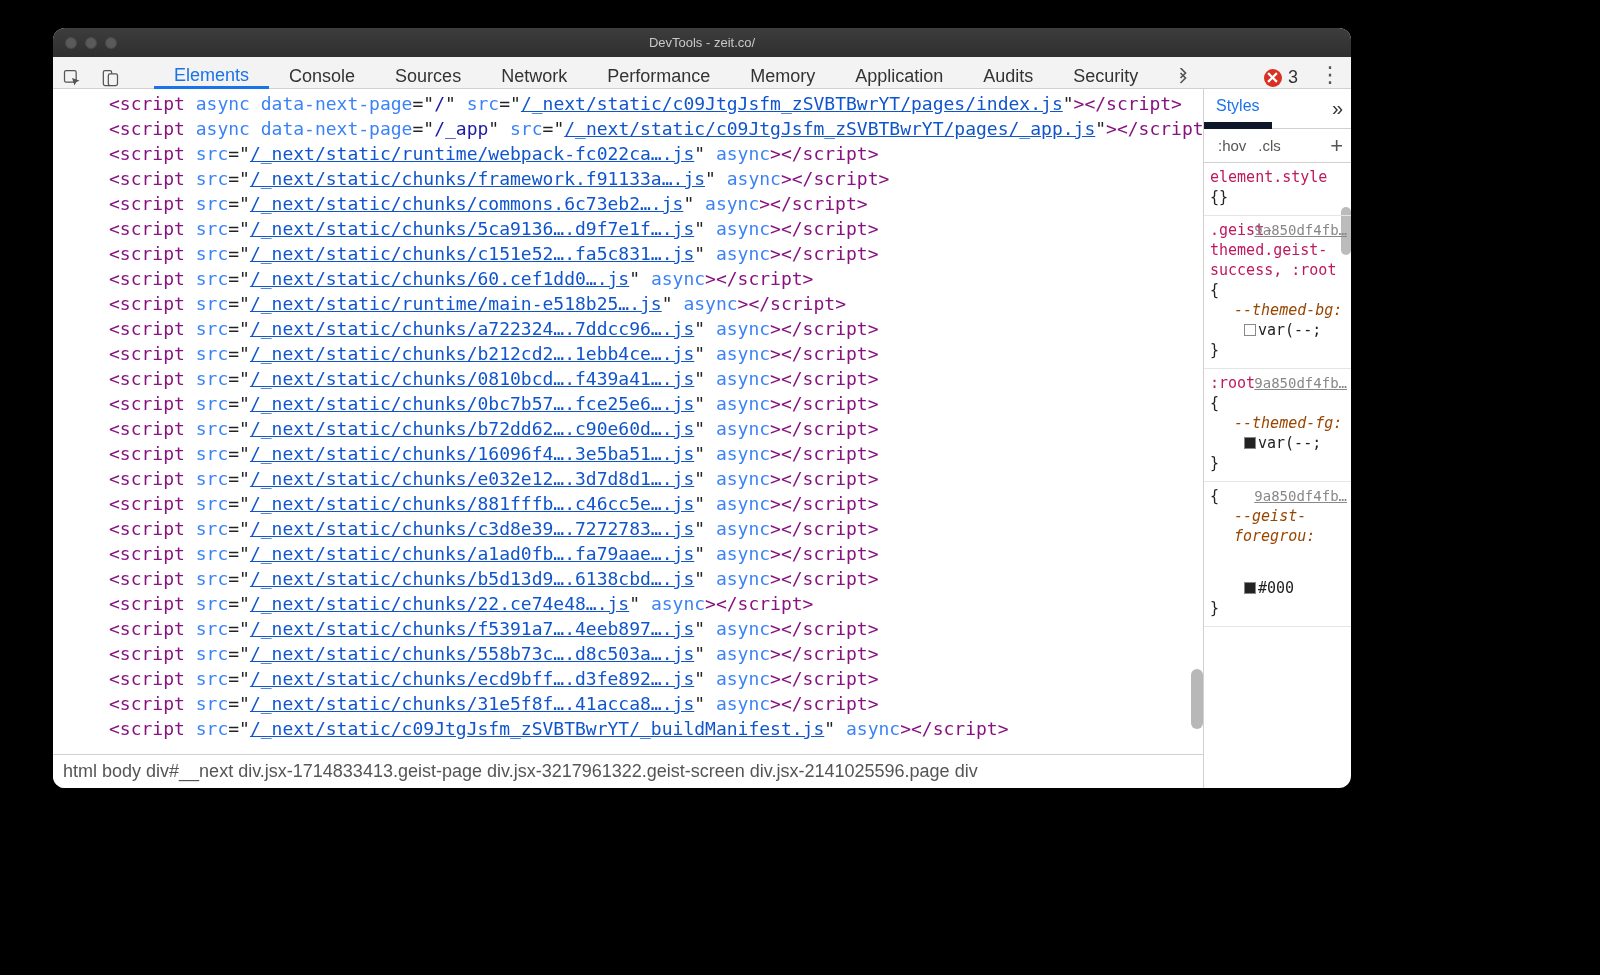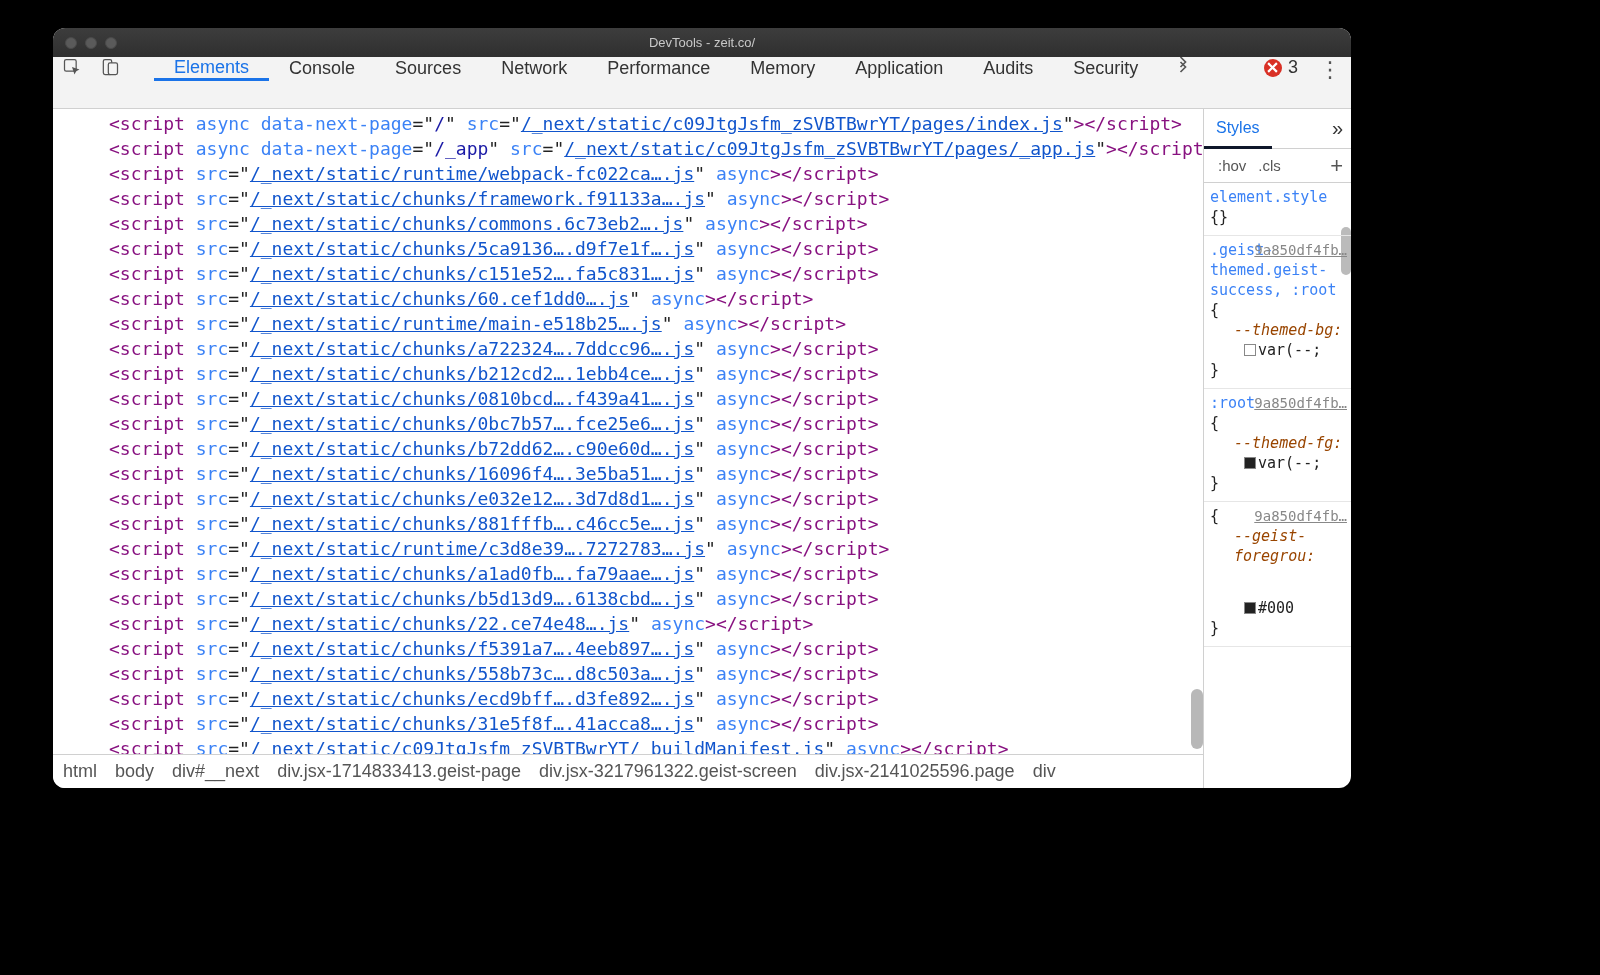--- a/index.html
+++ b/index.html
@@ -24,25 +24,25 @@
     position: relative;
     flex-shrink: 0;
   }
   .traffic { display: flex; gap: 8px; margin-left: 12px; }
   .tl { width: 12px; height: 12px; border-radius: 50%; }
   .tl.r { background:#5a5a5a; border:1px solid #4a4a4a;}
   .tl.y { background:#5a5a5a; border:1px solid #4a4a4a;}
   .tl.g { background:#5a5a5a; border:1px solid #4a4a4a;}
   .titletext { position:absolute; left:0; right:0; text-align:center; color:#c8c8c8; font-size:13px; font-weight:400; pointer-events:none;}
   .tabbar {
-    height: 52px;
+    height: 32px;
     background: #f3f3f3;
     border-bottom: 1px solid #d0d0d0;
     display: flex;
-    align-items: flex-start;
+    align-items: flex-end;
     flex-shrink: 0;
     font-size: 18px;
     color:#333;
   }
   .tabbar .iconbtn { width: 38px; display:flex; align-items:center; justify-content:center; cursor:pointer;}
   .tabbar .iconbtn svg { width:20px; height:20px; stroke:#555; fill:none; stroke-width:1.5;}
   .tabbar .sep { width:1px; background:#d0d0d0; margin:5px 4px;}
   .tabbar .tabs { display:flex; align-items:center; gap:0; margin-left:16px;}
   .tabs .tab { padding: 0 20px; height:100%; display:flex; align-items:center; cursor:pointer;}
   .tabs .tab.active { color:#1a73e8; border-bottom:3px solid #1a73e8; margin-bottom:-1px; font-weight:500;}
@@ -72,49 +72,49 @@
   .str  { color:#1a1aa6; }
   .link { color:#1155cc; text-decoration: underline; cursor:pointer;}
   .q { color:#222; }
 
   .crumbs {
     height: 34px;
     border-top:1px solid #d0d0d0;
     background:#fff;
     display:flex;
     align-items:center;
-    gap:18px;
+    gap:5px;
     padding: 0 10px;
     font-size: 18px;
     color:#555;
     flex-shrink:0;
   }
   .crumbs .c { cursor:pointer; white-space:nowrap;}
 
   .side {
     width: 148px;
     border-left:1px solid #d0d0d0;
     display:flex;
     flex-direction:column;
     font-size:16px;
     color:#333;
     overflow:hidden;
     flex-shrink:0;
   }
   .side-tabs { height:40px; border-bottom:1px solid #d0d0d0; display:flex; align-items:stretch;}
   .side-tabs .stab { padding:0 12px; display:flex; align-items:center; cursor:pointer;}
-  .side-tabs .stab.active { color:#1a73e8; border-bottom:3px solid #0f172a; margin-bottom:-1px; font-weight:500;}
+  .side-tabs .stab.active { color:#1a73e8; border-bottom:7px solid #0f172a; margin-bottom:-1px; font-weight:500;}
   .side-tabs .expand { flex:1; display:flex; align-items:center; justify-content:flex-end; padding-right:8px; cursor:pointer; font-size:20px;}
   .side-controls { height:34px; border-bottom:1px solid #d0d0d0; display:flex; align-items:center; padding:0 8px; font-size:15px; color:#555;}
   .side-controls .c { cursor:pointer; padding:2px 6px;}
   .side-controls .plus { font-size:22px; margin-left:auto; cursor:pointer;}
   .rules { flex:1; overflow:auto; font-family: Menlo, Consolas, monospace; font-size:15px; line-height:20px;}
   .rule { border-bottom:1px solid #e6e6e6; padding:4px 6px 8px 6px; position:relative;}
   .rule .src { position:absolute; right:4px; top:4px; color:#888; font-size:14px; text-decoration:underline; cursor:pointer;}
-  .sel { color:#3b82f6;}
+  .sel { color:#be185d;}
   .prop { color:#994500; padding-left:24px; display:block;font-style:italic;}
   .val { color:#222;}
   .swatch { display:inline-block; width:12px; height:12px; border:1px solid #888; vertical-align:-1px; margin-right:2px;}
   .swatch.white{background:#fff;}
   .swatch.black{background:#222;}
   .brace{color:#222;}
   .rules-scroll { position:absolute; right:0; top:44px; width:10px; height:48px; background:#bbb; border-radius:5px;}
 </style>
 </head>
 <body>
@@ -189,21 +189,21 @@
             <div class="line"><span class="tag">&lt;script</span> <span class="attr">src</span><span class="q">=</span><span class="q">"</span><span class="link">/_next/static/chunks/60.cef1dd0….js</span><span class="q">"</span> <span class="attr">async</span><span class="tag">&gt;&lt;/script&gt;</span></div>
             <div class="line"><span class="tag">&lt;script</span> <span class="attr">src</span><span class="q">=</span><span class="q">"</span><span class="link">/_next/static/runtime/main-e518b25….js</span><span class="q">"</span> <span class="attr">async</span><span class="tag">&gt;&lt;/script&gt;</span></div>
             <div class="line"><span class="tag">&lt;script</span> <span class="attr">src</span><span class="q">=</span><span class="q">"</span><span class="link">/_next/static/chunks/a722324….7ddcc96….js</span><span class="q">"</span> <span class="attr">async</span><span class="tag">&gt;&lt;/script&gt;</span></div>
             <div class="line"><span class="tag">&lt;script</span> <span class="attr">src</span><span class="q">=</span><span class="q">"</span><span class="link">/_next/static/chunks/b212cd2….1ebb4ce….js</span><span class="q">"</span> <span class="attr">async</span><span class="tag">&gt;&lt;/script&gt;</span></div>
             <div class="line"><span class="tag">&lt;script</span> <span class="attr">src</span><span class="q">=</span><span class="q">"</span><span class="link">/_next/static/chunks/0810bcd….f439a41….js</span><span class="q">"</span> <span class="attr">async</span><span class="tag">&gt;&lt;/script&gt;</span></div>
             <div class="line"><span class="tag">&lt;script</span> <span class="attr">src</span><span class="q">=</span><span class="q">"</span><span class="link">/_next/static/chunks/0bc7b57….fce25e6….js</span><span class="q">"</span> <span class="attr">async</span><span class="tag">&gt;&lt;/script&gt;</span></div>
             <div class="line"><span class="tag">&lt;script</span> <span class="attr">src</span><span class="q">=</span><span class="q">"</span><span class="link">/_next/static/chunks/b72dd62….c90e60d….js</span><span class="q">"</span> <span class="attr">async</span><span class="tag">&gt;&lt;/script&gt;</span></div>
             <div class="line"><span class="tag">&lt;script</span> <span class="attr">src</span><span class="q">=</span><span class="q">"</span><span class="link">/_next/static/chunks/16096f4….3e5ba51….js</span><span class="q">"</span> <span class="attr">async</span><span class="tag">&gt;&lt;/script&gt;</span></div>
             <div class="line"><span class="tag">&lt;script</span> <span class="attr">src</span><span class="q">=</span><span class="q">"</span><span class="link">/_next/static/chunks/e032e12….3d7d8d1….js</span><span class="q">"</span> <span class="attr">async</span><span class="tag">&gt;&lt;/script&gt;</span></div>
             <div class="line"><span class="tag">&lt;script</span> <span class="attr">src</span><span class="q">=</span><span class="q">"</span><span class="link">/_next/static/chunks/881fffb….c46cc5e….js</span><span class="q">"</span> <span class="attr">async</span><span class="tag">&gt;&lt;/script&gt;</span></div>
-            <div class="line"><span class="tag">&lt;script</span> <span class="attr">src</span><span class="q">=</span><span class="q">"</span><span class="link">/_next/static/runtime/c3d8e39….7272783….js</span><span class="q">"</span> <span class="attr">async</span><span class="tag">&gt;&lt;/script&gt;</span></div>
+            <div class="line"><span class="tag">&lt;script</span> <span class="attr">src</span><span class="q">=</span><span class="q">"</span><span class="link">/_next/static/chunks/c3d8e39….7272783….js</span><span class="q">"</span> <span class="attr">async</span><span class="tag">&gt;&lt;/script&gt;</span></div>
             <div class="line"><span class="tag">&lt;script</span> <span class="attr">src</span><span class="q">=</span><span class="q">"</span><span class="link">/_next/static/chunks/a1ad0fb….fa79aae….js</span><span class="q">"</span> <span class="attr">async</span><span class="tag">&gt;&lt;/script&gt;</span></div>
             <div class="line"><span class="tag">&lt;script</span> <span class="attr">src</span><span class="q">=</span><span class="q">"</span><span class="link">/_next/static/chunks/b5d13d9….6138cbd….js</span><span class="q">"</span> <span class="attr">async</span><span class="tag">&gt;&lt;/script&gt;</span></div>
             <div class="line"><span class="tag">&lt;script</span> <span class="attr">src</span><span class="q">=</span><span class="q">"</span><span class="link">/_next/static/chunks/22.ce74e48….js</span><span class="q">"</span> <span class="attr">async</span><span class="tag">&gt;&lt;/script&gt;</span></div>
             <div class="line"><span class="tag">&lt;script</span> <span class="attr">src</span><span class="q">=</span><span class="q">"</span><span class="link">/_next/static/chunks/f5391a7….4eeb897….js</span><span class="q">"</span> <span class="attr">async</span><span class="tag">&gt;&lt;/script&gt;</span></div>
             <div class="line"><span class="tag">&lt;script</span> <span class="attr">src</span><span class="q">=</span><span class="q">"</span><span class="link">/_next/static/chunks/558b73c….d8c503a….js</span><span class="q">"</span> <span class="attr">async</span><span class="tag">&gt;&lt;/script&gt;</span></div>
             <div class="line"><span class="tag">&lt;script</span> <span class="attr">src</span><span class="q">=</span><span class="q">"</span><span class="link">/_next/static/chunks/ecd9bff….d3fe892….js</span><span class="q">"</span> <span class="attr">async</span><span class="tag">&gt;&lt;/script&gt;</span></div>
             <div class="line"><span class="tag">&lt;script</span> <span class="attr">src</span><span class="q">=</span><span class="q">"</span><span class="link">/_next/static/chunks/31e5f8f….41acca8….js</span><span class="q">"</span> <span class="attr">async</span><span class="tag">&gt;&lt;/script&gt;</span></div>
             <div class="line"><span class="tag">&lt;script</span> <span class="attr">src</span><span class="q">=</span><span class="q">"</span><span class="link">/_next/static/c09JtgJsfm_zSVBTBwrYT/_buildManifest.js</span><span class="q">"</span> <span class="attr">async</span><span class="tag">&gt;&lt;/script&gt;</span></div>
           </div>
         <div class="crumbs" id="crumbs">

